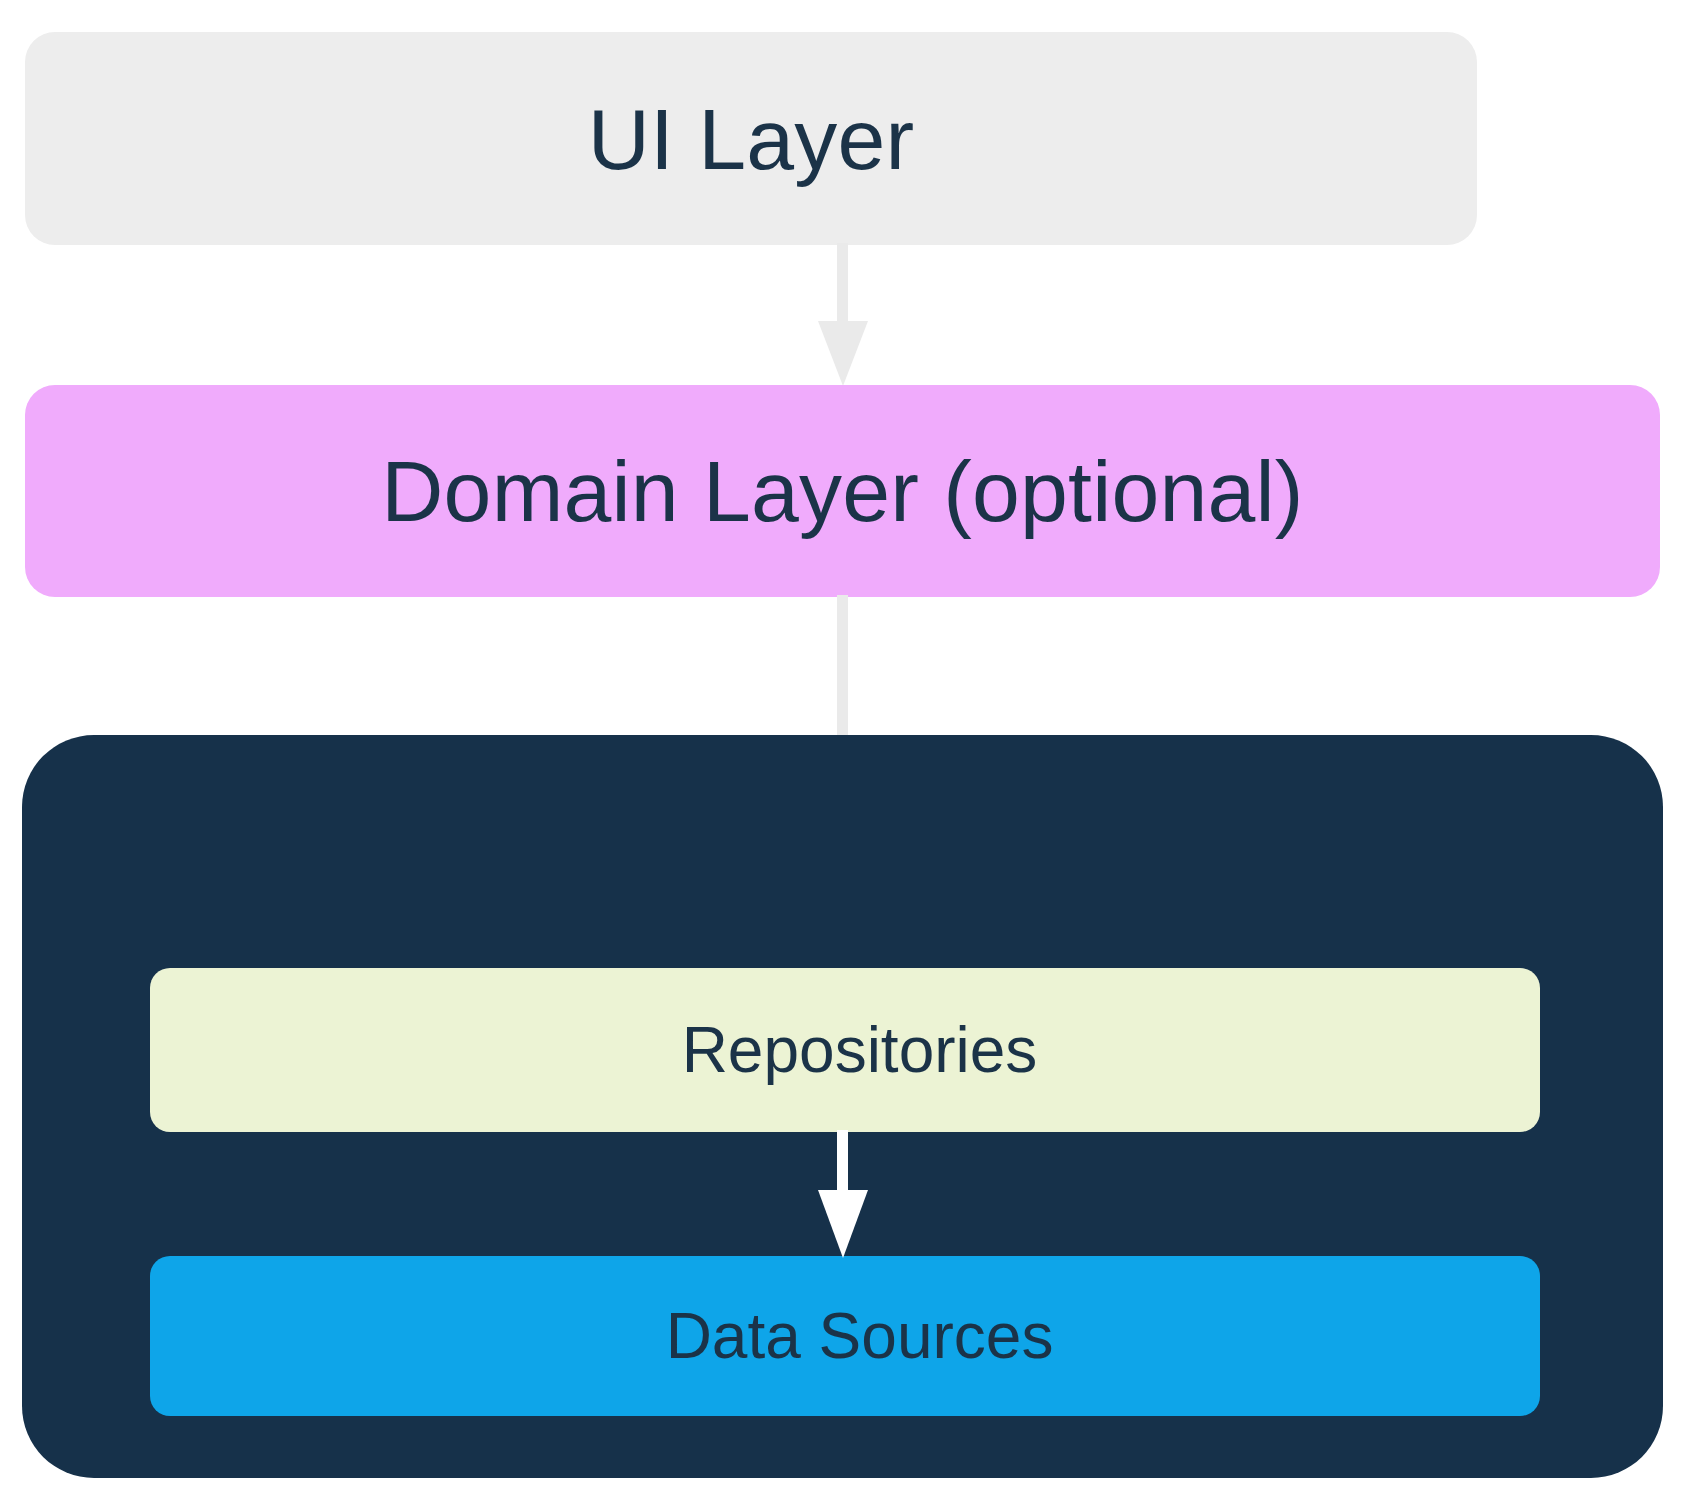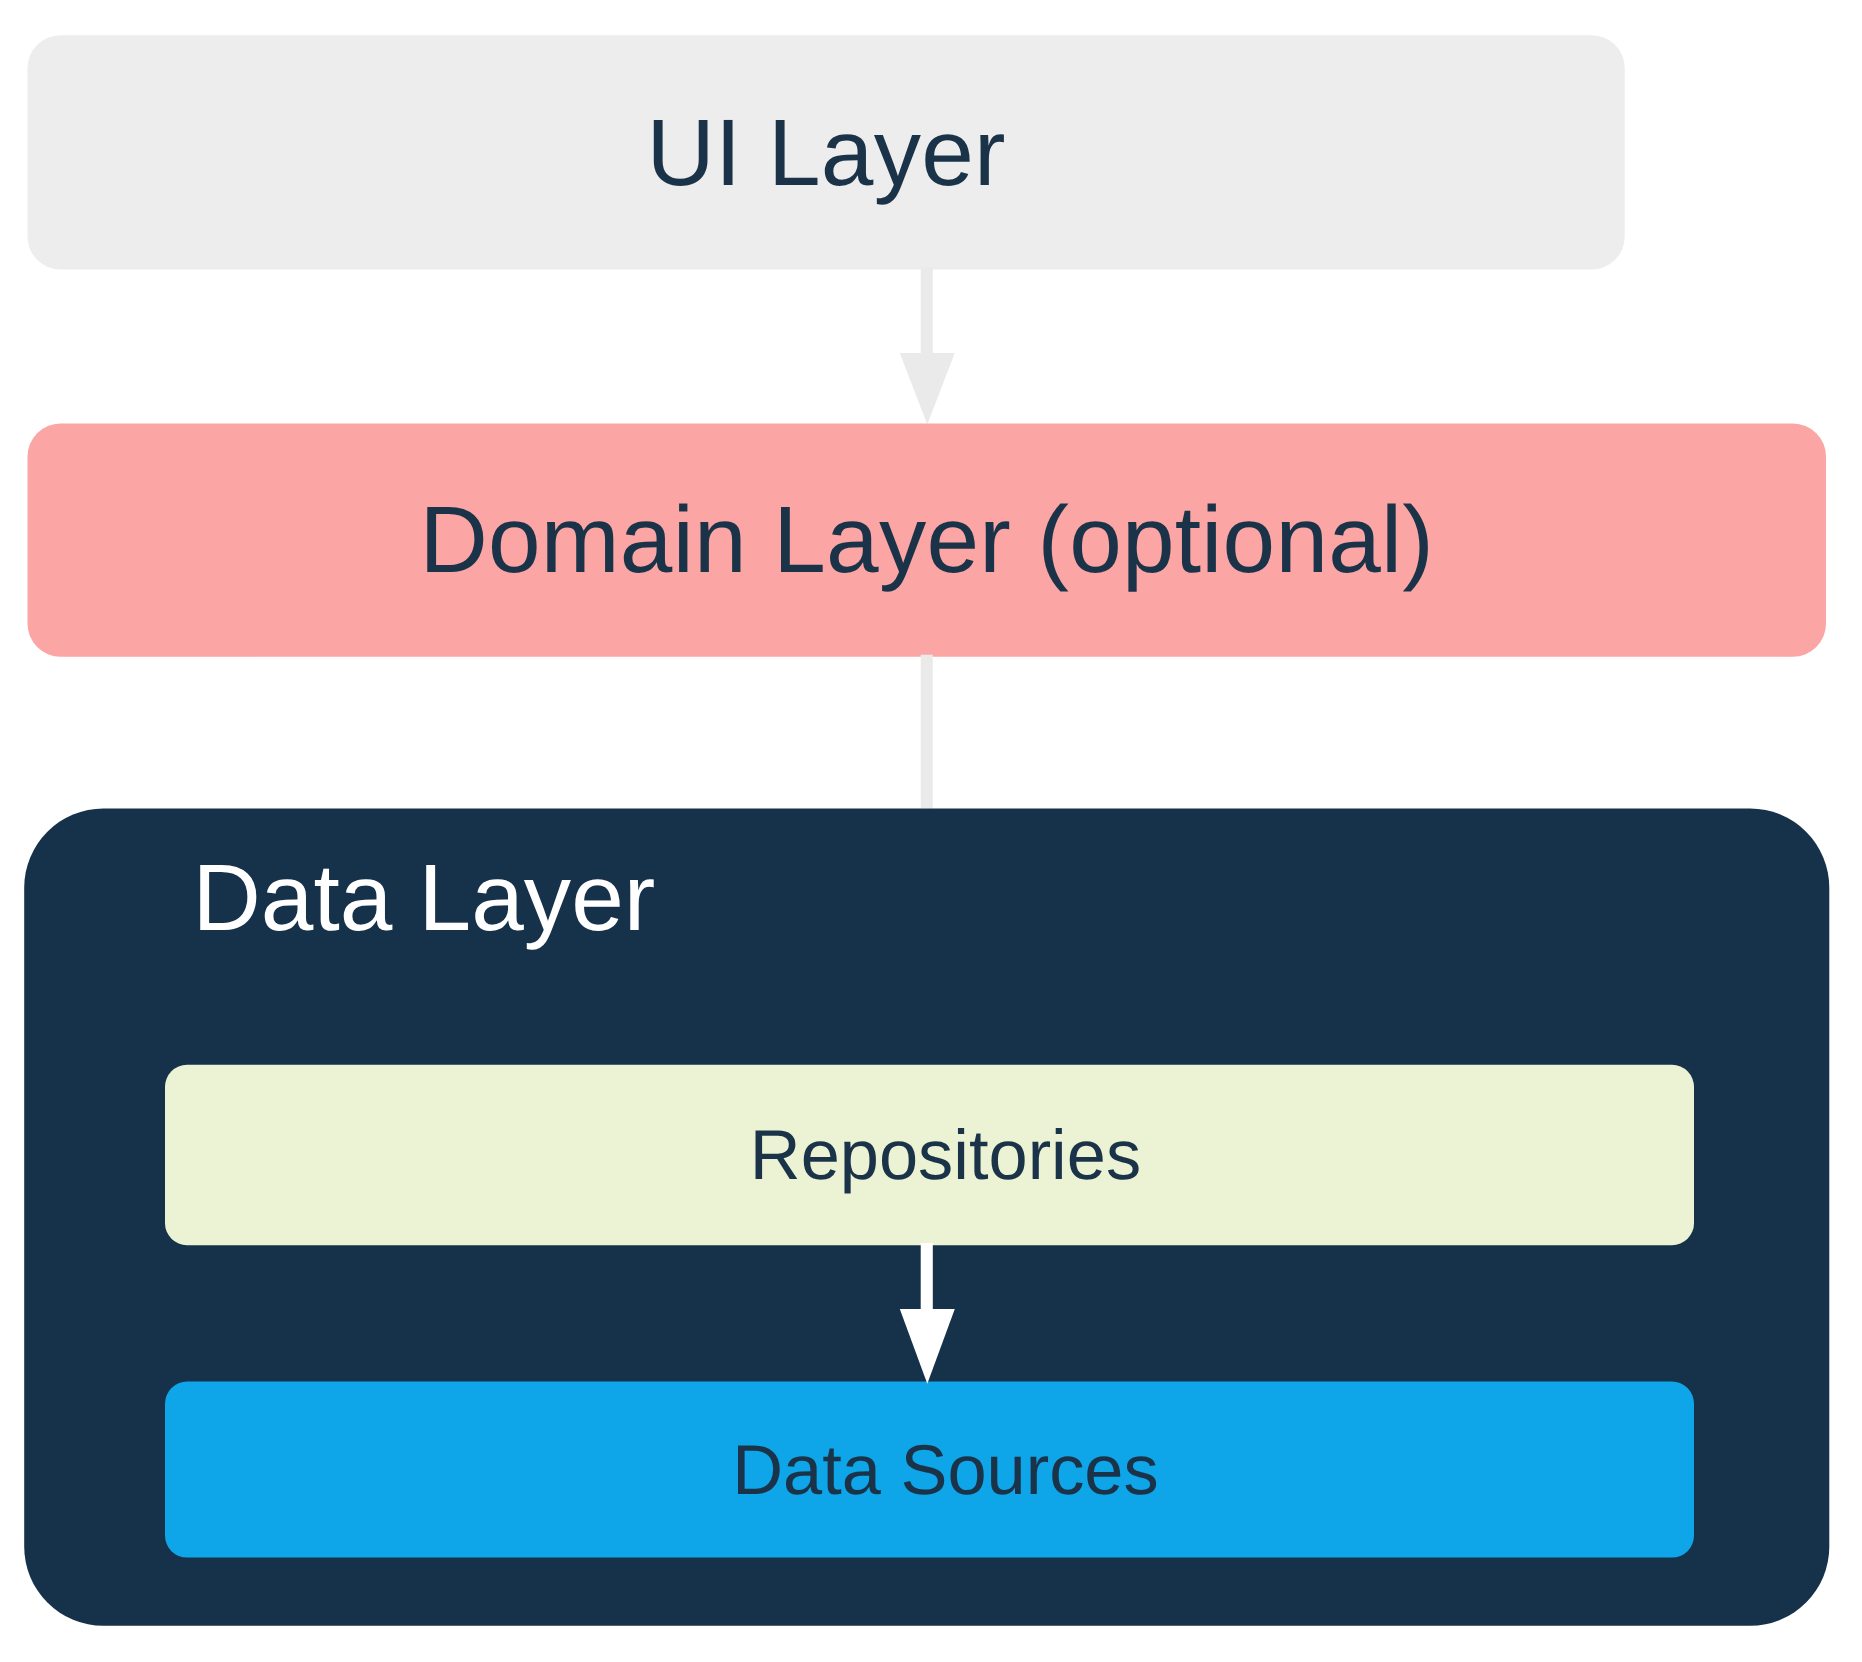--- a/index.html
+++ b/index.html
@@ -46,21 +46,21 @@
     border-radius: 30px;
   }
   #ui-layer .layer-label { font-size: 86px; }
 
   
   #domain-layer {
     left: 25px;
     top: 385px;
     width: 1635px;
     height: 212px;
-    background: #fca5a5;
+    background: #f0abfc;
     border-radius: 30px;
   }
   #domain-layer .layer-label { font-size: 86px; }
 
   
   #data-layer {
     position: absolute;
     left: 22px;
     top: 735px;
     width: 1641px;
@@ -147,21 +147,20 @@
       <rect x="44" y="0" width="11" height="142" fill="#eaeaea"></rect>
 
       <rect x="44" y="140" width="11" height="175" fill="#ffffff"></rect>
 
       <polygon points="25,313 75,313 50,376" fill="#ffffff"></polygon>
     </svg>
   </div>
 
   <div id="data-layer">
 
-    <span id="data-layer-title">Data Layer</span>
 
     <div class="inner-box" id="repositories-box">
       <span class="inner-label">Repositories</span>
     </div>
 
     <div class="inner-box" id="data-sources-box">
       <span class="inner-label">Data Sources</span>
     </div>
   </div>
 

